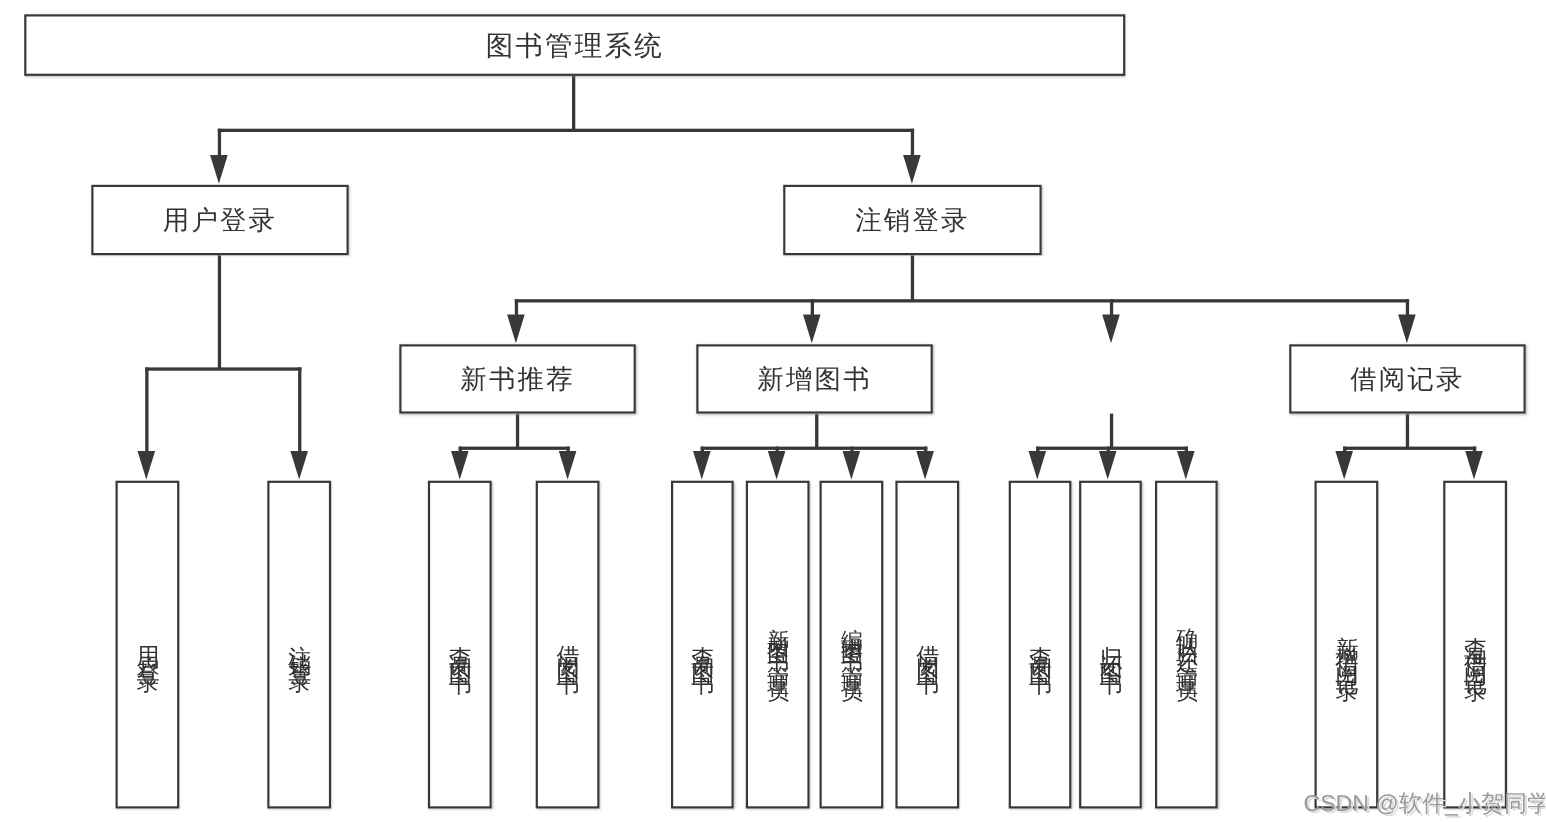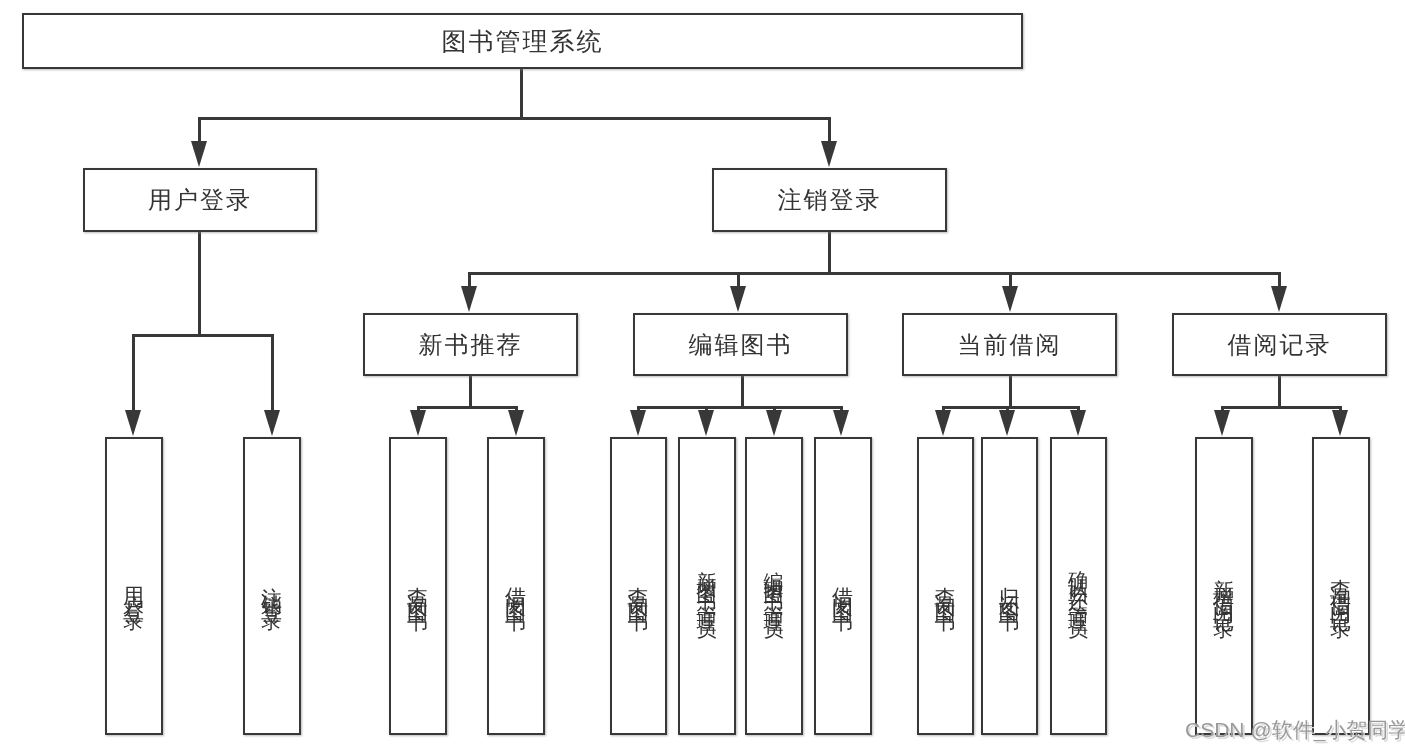--- a/index.html
+++ b/index.html
@@ -94,22 +94,21 @@
   <div class="line" style="left:468px;  top:272px; width:3px;   height:16px;"></div>
   <div class="arrow" style="left:461px;  top:286px;"></div>
   <div class="line" style="left:737px;  top:272px; width:3px;   height:16px;"></div>
   <div class="arrow" style="left:730px;  top:286px;"></div>
   <div class="line" style="left:1009px; top:272px; width:3px;   height:16px;"></div>
   <div class="arrow" style="left:1002px; top:286px;"></div>
   <div class="line" style="left:1278px; top:272px; width:3px;   height:16px;"></div>
   <div class="arrow" style="left:1271px; top:286px;"></div>
 
   <div class="box hbox" style="left:363px;  top:313px; width:215px; height:63px;">新书推荐</div>
-  <div class="box hbox" style="left:633px;  top:313px; width:215px; height:63px;">编辑图书</div>
-  <div class="box hbox" style="left:902px;  top:313px; width:215px; height:63px;">当前借阅</div>
+  <div class="box hbox" style="left:633px;  top:313px; width:215px; height:63px;">新增图书</div>
   <div class="box hbox" style="left:1172px; top:313px; width:215px; height:63px;">借阅记录</div>
 
   <div class="line" style="left:469px; top:376px; width:3px;   height:32px;"></div>
   <div class="line" style="left:417px; top:406px; width:101px; height:3px;"></div>
   <div class="line" style="left:417px; top:406px; width:3px;   height:8px;"></div>
   <div class="arrow" style="left:410px; top:410px;"></div>
   <div class="line" style="left:515px; top:406px; width:3px;   height:8px;"></div>
   <div class="arrow" style="left:508px; top:410px;"></div>
 
   <div class="line" style="left:741px; top:376px; width:3px;   height:32px;"></div>

